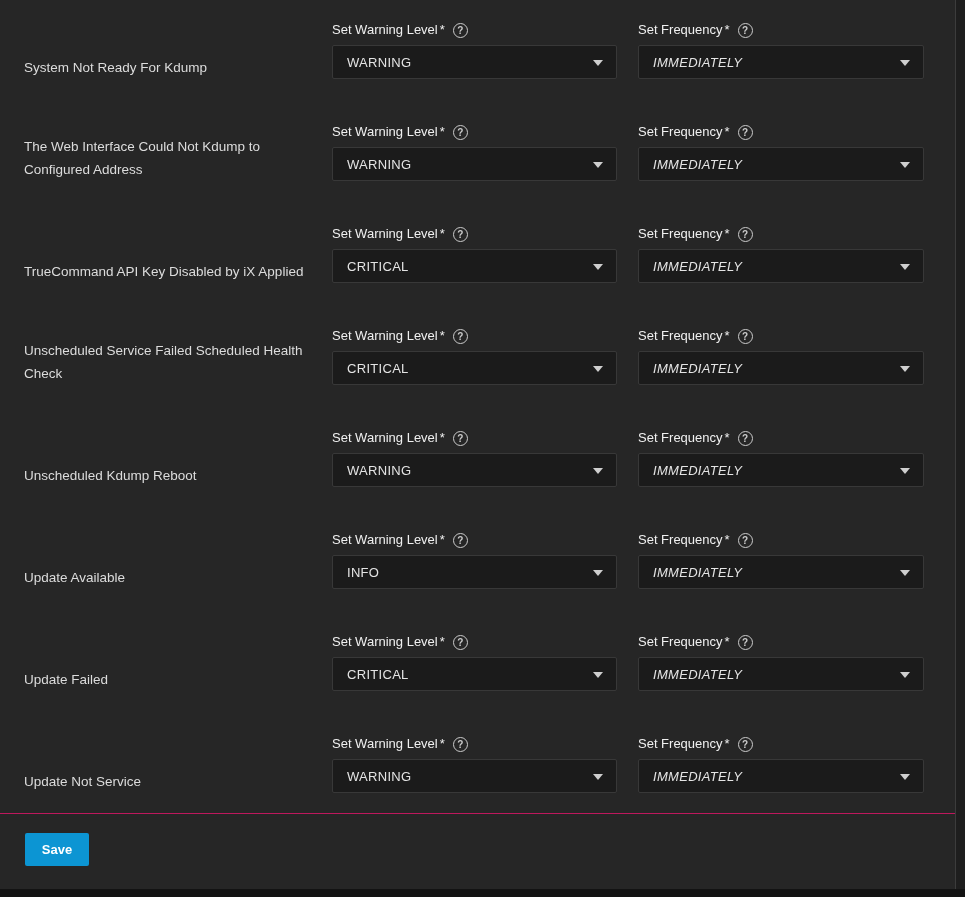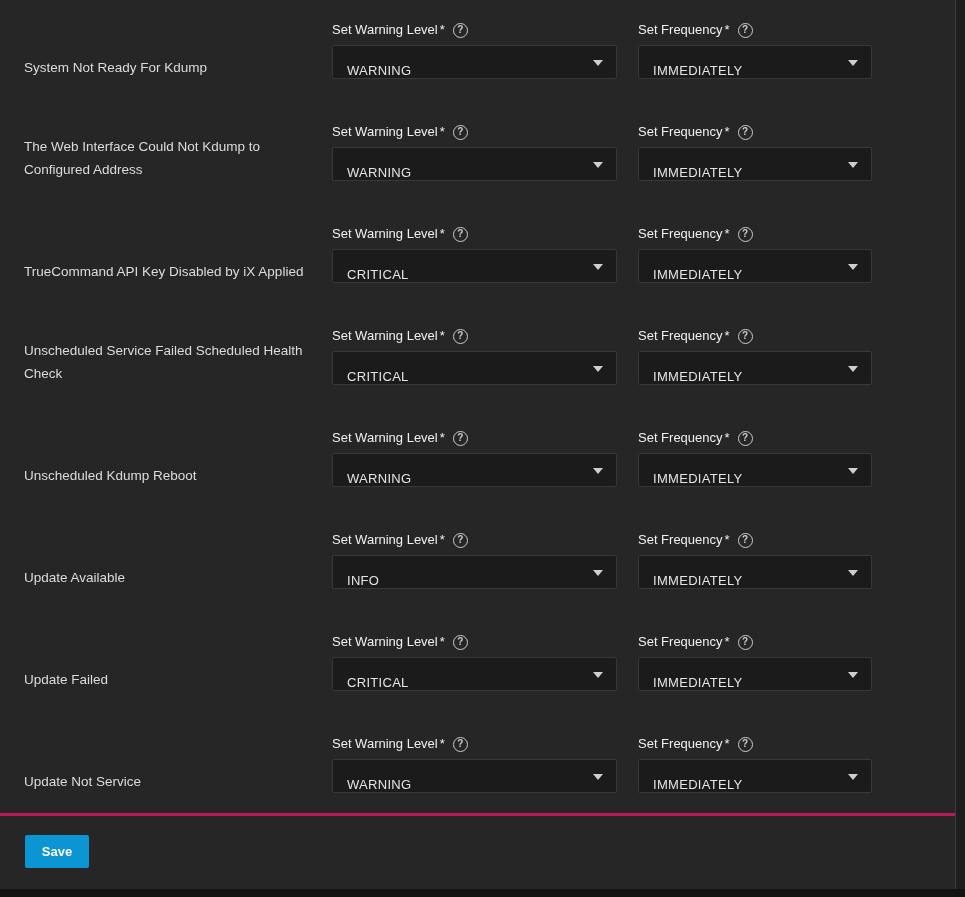--- a/index.html
+++ b/index.html
@@ -33,21 +33,21 @@
     max-width:288px;
     padding-right:16px;
   }
   .field-group{padding-top:14px;}
   .field-label{
     height:16px;
     line-height:16px;
     font-size:13px;
     color:#f0f0f0;
     display:flex;
-    align-items:center;
+    align-items:flex-end;
     margin-bottom:7px;
     white-space:nowrap;
   }
   .req{margin-left:2px;}
   .help-icon{
     display:inline-flex;
     align-items:center;
     justify-content:center;
     width:13px;height:13px;
     border:1.5px solid #cbcbcb;
@@ -61,24 +61,24 @@
   }
   .select{
     position:relative;
     width:285px;
     height:34px;
     box-sizing:border-box;
     background:#1b1b1b;
     border:1px solid #383838;
     border-radius:2px;
     display:flex;
-    align-items:flex-end;
+    align-items:center;
     cursor:pointer;
   }
-  .freq .select{width:234px;}
+  .freq .select{width:286px;font-style:italic;}
   .select-value{
     padding-left:14px;
     font-size:13px;
     letter-spacing:0.3px;
     color:#e4e4e4;
   }
   .caret{
     position:absolute;
     right:13px;
     top:50%;
@@ -86,21 +86,21 @@
     width:0;height:0;
     border-left:5px solid transparent;
     border-right:5px solid transparent;
     border-top:6px solid #cfcfcf;
   }
   .footer{
     position:absolute;
     left:0;top:813px;
     width:955px;height:66px;
     background:#262626;
-    border-top:3px solid #be185d;
+    border-top:1px solid #be185d;
     box-sizing:border-box;
   }
   .save-button{
     margin:19px 0 0 25px;
     width:64px;height:33px;
     background:var(--accent,#0c95d3);
     color:#ffffff;
     font-family:"Liberation Sans", sans-serif;
     font-size:13px;
     font-weight:bold;

